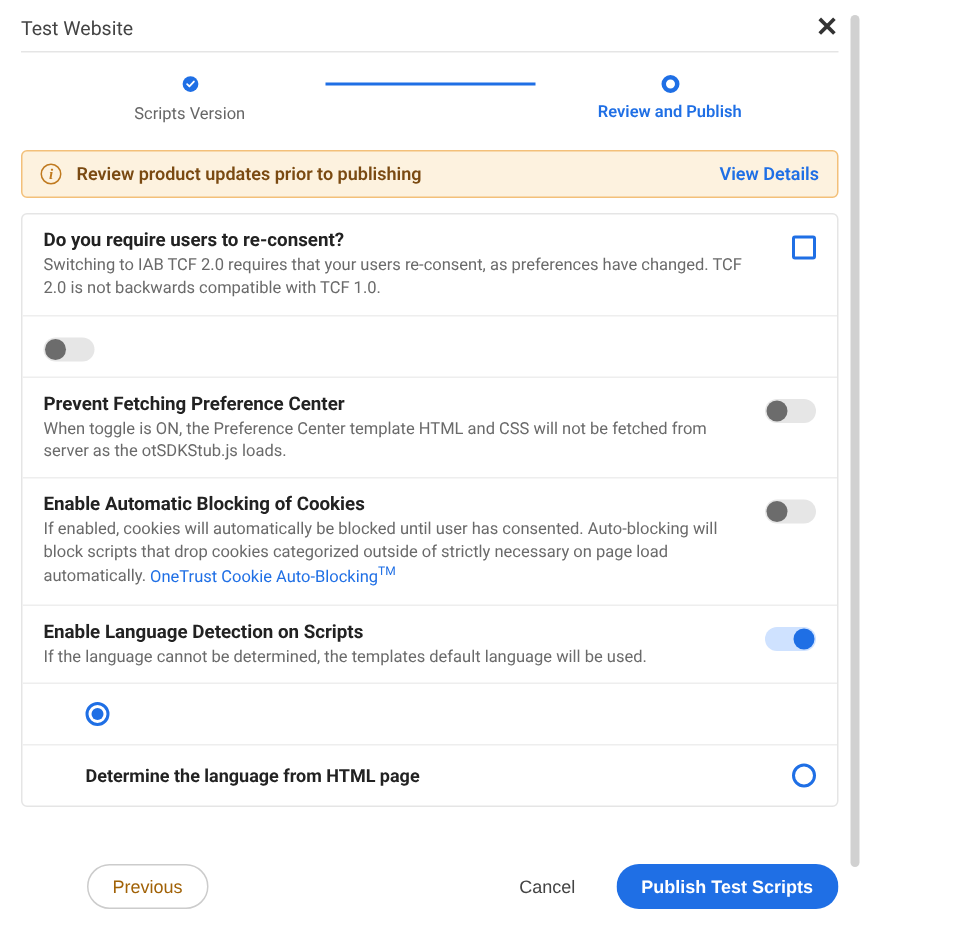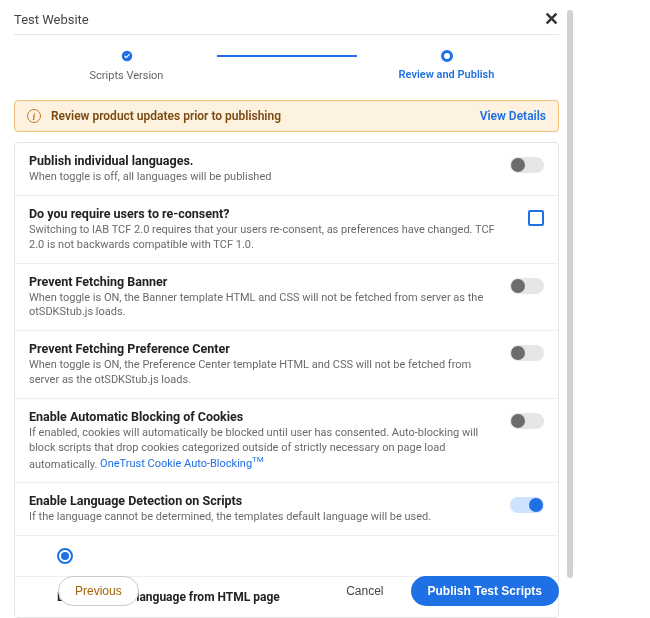--- a/index.html
+++ b/index.html
@@ -81,43 +81,30 @@
   </div>
 
   <div class="alert">
     <span class="i">i</span>
     <span class="alert-text">Review product updates prior to publishing</span>
     <span class="alert-link">View Details</span>
   </div>
 
   <div class="panel">
 
-    <div class="row">
-      <div class="row-text">
-        <div class="row-title">Publish individual languages.</div>
-        <div class="row-desc">When toggle is off, all languages will be published</div>
-      </div>
-      <div class="toggle">
-          <div class="knob"></div>
-        </div>
-    </div>
 
     <div class="row">
       <div class="row-text">
         <div class="row-title">Do you require users to re-consent?</div>
         <div class="row-desc">Switching to IAB TCF 2.0 requires that your users re-consent, as preferences have changed. TCF 2.0 is not backwards compatible with TCF 1.0.</div>
       </div>
       <div class="checkbox"></div>
     </div>
 
     <div class="row">
-      <div class="row-text">
-        <div class="row-title">Prevent Fetching Banner</div>
-        <div class="row-desc">When toggle is ON, the Banner template HTML and CSS will not be fetched from server as the otSDKStub.js loads.</div>
-      </div>
       <div class="toggle">
           <div class="knob"></div>
         </div>
     </div>
 
     <div class="row">
       <div class="row-text">
         <div class="row-title">Prevent Fetching Preference Center</div>
         <div class="row-desc">When toggle is ON, the Preference Center template HTML and CSS will not be fetched from server as the otSDKStub.js loads.</div>
       </div>

